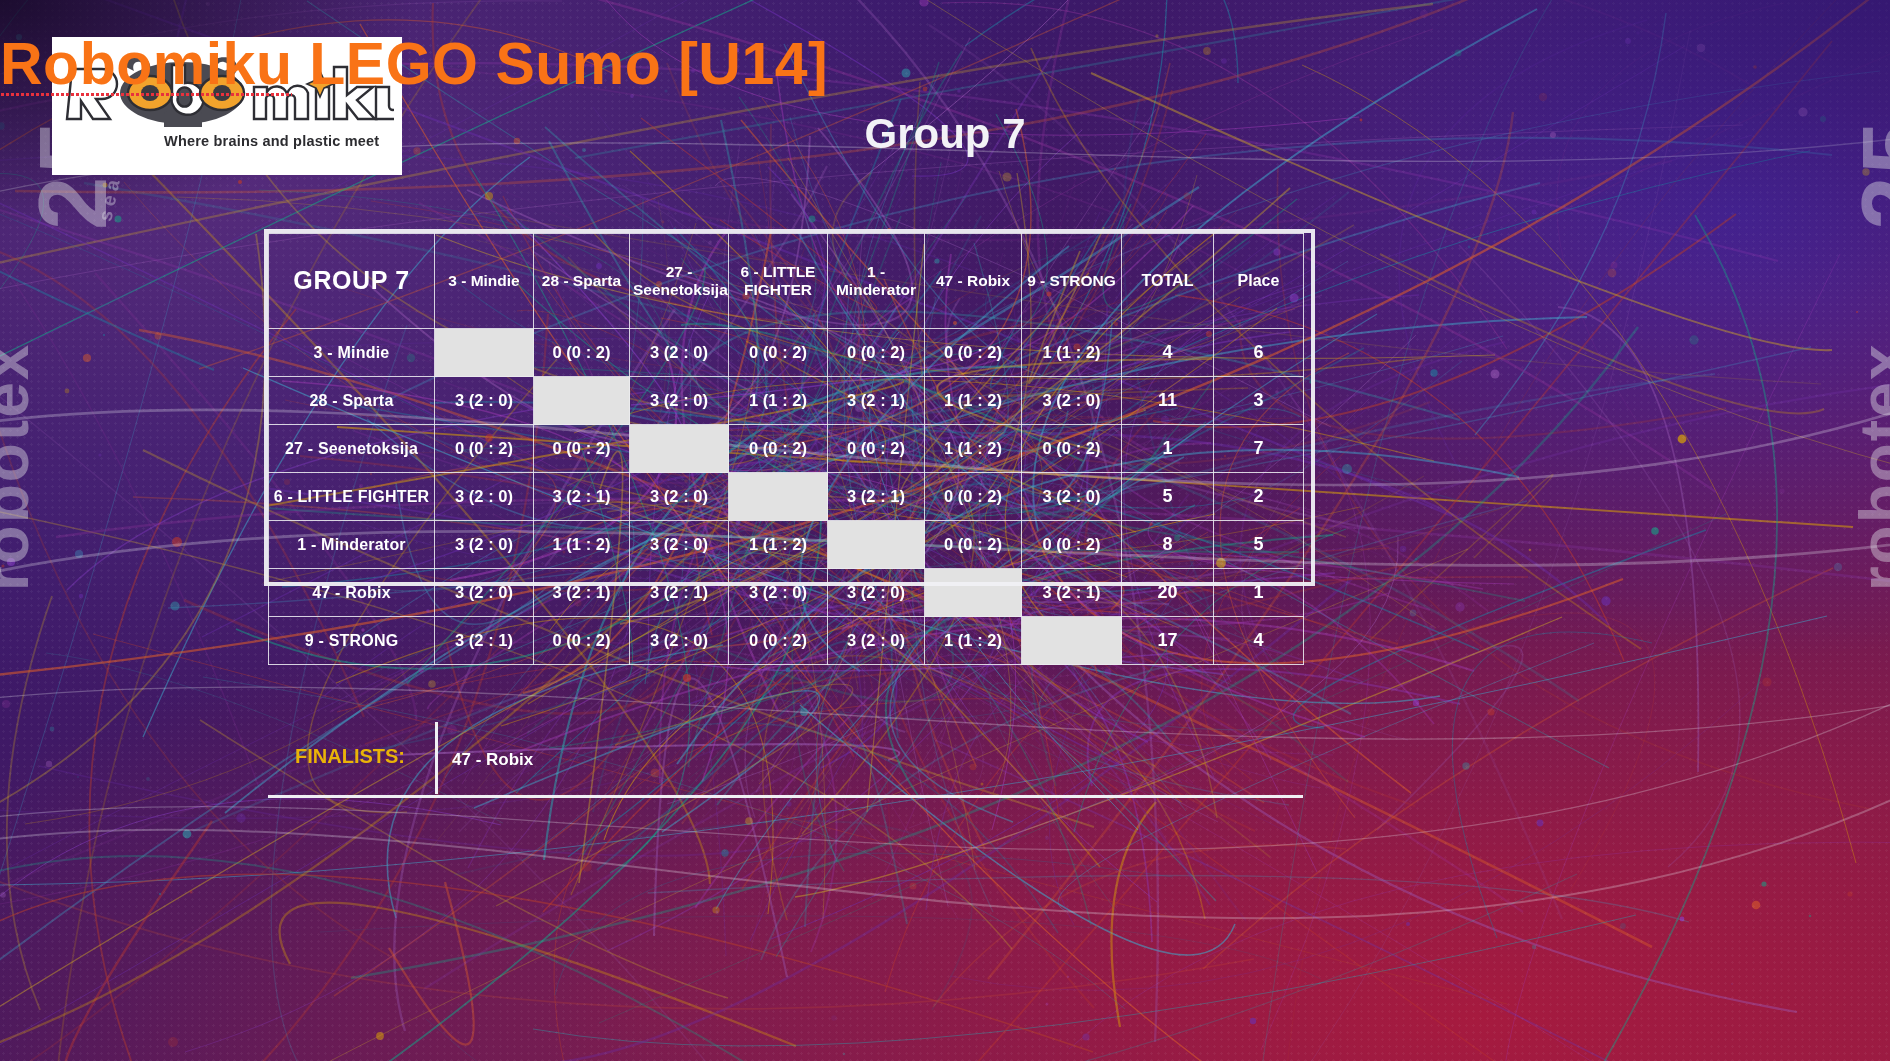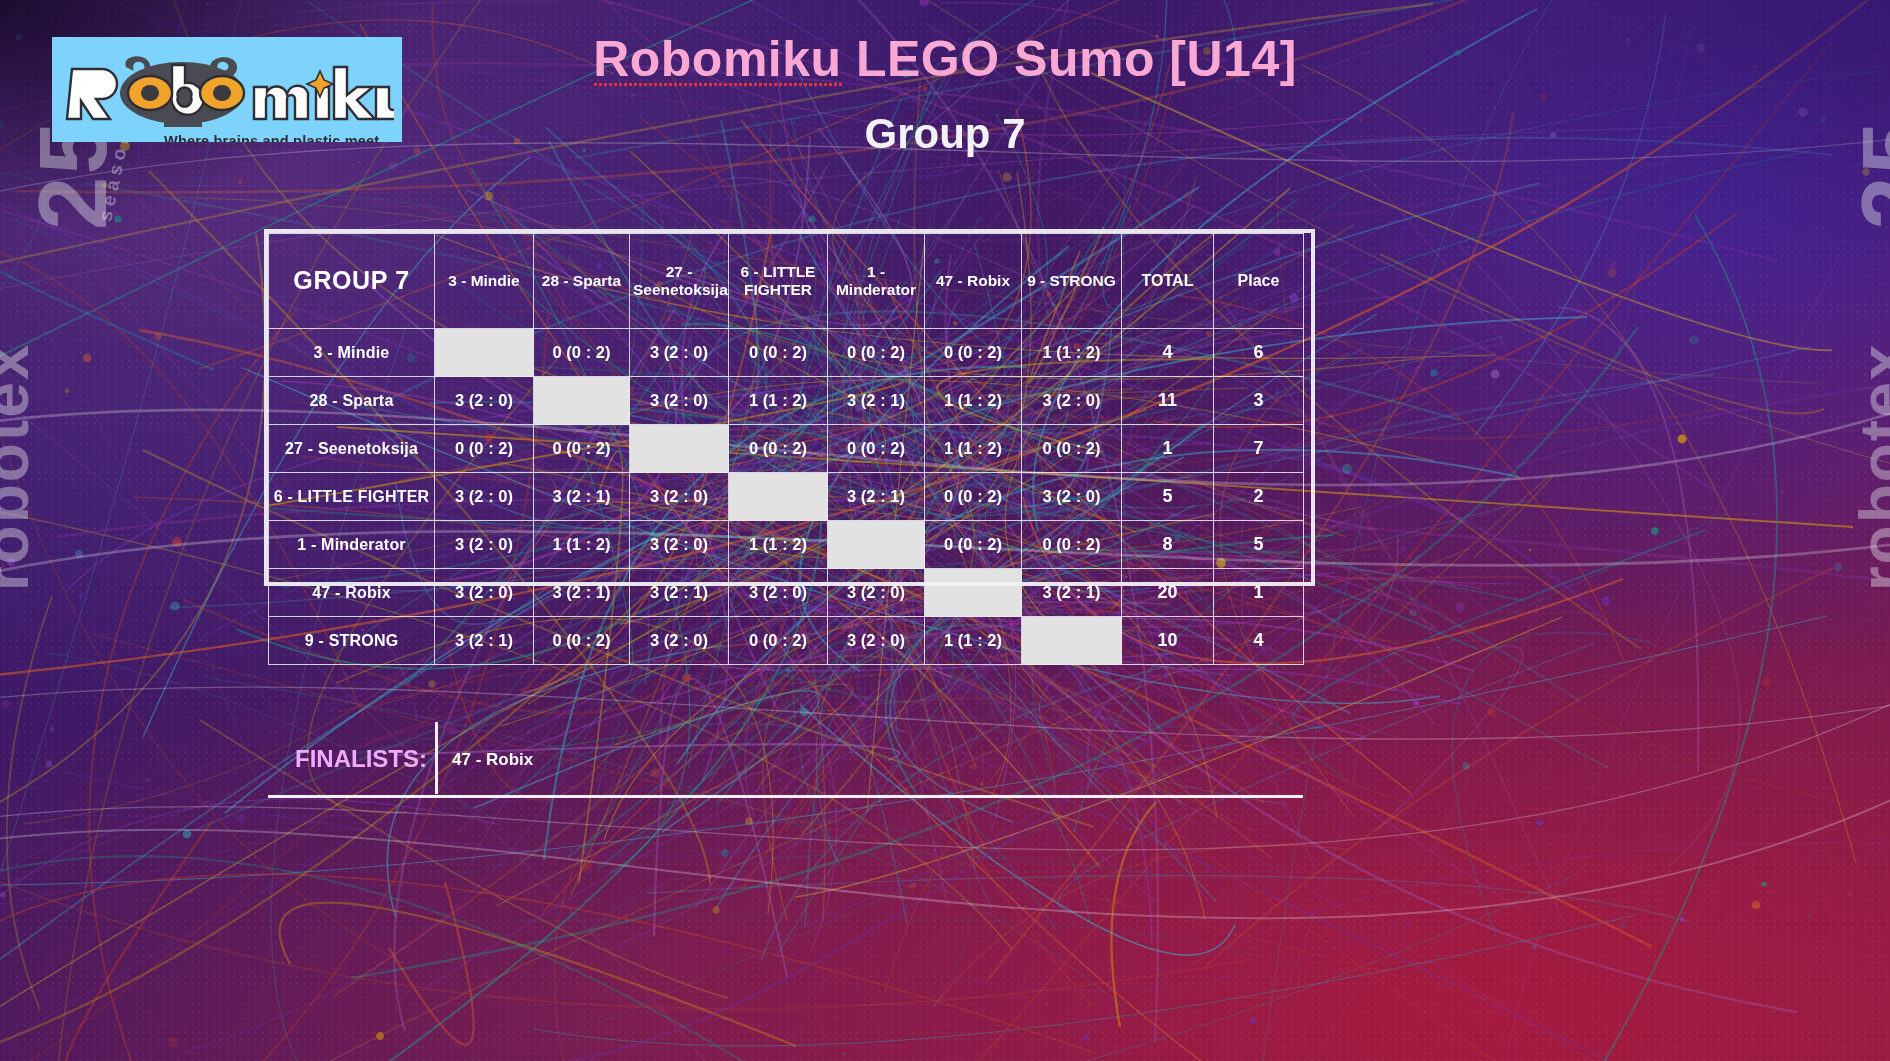--- a/index.html
+++ b/index.html
@@ -30,28 +30,28 @@
   .wm{position:absolute;color:rgba(226,226,232,.42);font-weight:700;
       letter-spacing:2px;user-select:none;white-space:nowrap;}
   .wm-word{font-size:64px;}
   .wm-25{font-size:96px;font-weight:800;}
   .wm-season{font-size:19px;letter-spacing:5px;}
   .wm-left{left:-118px;top:430px;transform:rotate(-90deg);transform-origin:center;}
   .wm-right{right:-118px;top:430px;transform:rotate(-90deg);transform-origin:center;}
   .wm-num-left{left:18px;top:230px;transform:rotate(-90deg);transform-origin:left top;}
   .wm-num-right{right:-62px;top:230px;transform:rotate(-90deg);transform-origin:left top;}
   
-  #logo{position:absolute;left:52px;top:37px;width:350px;height:105px;
-    background:#7dd3fc;overflow:hidden;}
+  #logo{position:absolute;left:52px;top:37px;width:350px;height:138px;
+    background:#ffffff;overflow:hidden;}
   .logo-main{position:absolute;left:12px;top:16px;width:330px;height:74px;}
   .logo-tag{position:absolute;left:112px;top:96px;font-size:14.5px;font-weight:700;
     color:#2c2c30;letter-spacing:.2px;font-family:"Liberation Sans",sans-serif;}
   
-  #title{position:absolute;left:0;right:0;top:30px;text-align:center;
-    font-size:50px;font-weight:700;color:#f9a8d4;letter-spacing:.5px;}
+  #title{position:absolute;left:0;right:0;top:30px;
+    font-size:59px;font-weight:700;color:#f97316;letter-spacing:.5px;}
   .sp{position:relative;display:inline-block;}
   .sp::after{content:"";position:absolute;left:0;right:0;bottom:2px;height:4px;
     background-image:radial-gradient(circle,#e8313d 1.5px,transparent 1.8px);
     background-size:5px 5px;background-repeat:repeat-x;}
   #subtitle{position:absolute;left:0;right:0;top:110px;text-align:center;
     font-size:42px;font-weight:700;color:#f2f2f6;}
   
   #tablewrap{position:absolute;left:268px;top:233px;width:1035px;}
   table{border-collapse:collapse;width:1035px;table-layout:fixed;}
   td,th{border:1.5px solid rgba(236,236,240,.88);color:#fff;text-align:center;
@@ -62,21 +62,21 @@
   tbody td{height:47px;font-size:16.5px;}
   tbody td.rowhead{font-size:16px;letter-spacing:.2px;}
   tbody td.tot,tbody td.plc{font-size:18px;}
   td.blank{background:#e2e2e2;border-color:rgba(236,236,240,.9);}
   col.c0{width:166px;} col.c1{width:99px;} col.c2{width:96px;}
   col.c3{width:99px;} col.c4{width:99px;} col.c5{width:97px;}
   col.c6{width:97px;} col.c7{width:100px;} col.c8{width:92px;} col.c9{width:90px;}
   .tbl-outer{position:absolute;left:-4px;top:-4px;width:1043px;height:349px;
     border:4px solid rgba(240,240,244,.95);pointer-events:none;}
   
-  #finalists{position:absolute;left:295px;top:745px;font-size:24px;font-weight:700;color:#f0abfc;}
+  #finalists{position:absolute;left:295px;top:745px;font-size:20px;font-weight:700;color:#eab308;}
   #fin-div{position:absolute;left:435px;top:722px;width:3px;height:72px;background:#f0f0f4;}
   #fin-name{position:absolute;left:452px;top:750px;font-size:17px;font-weight:700;color:#fff;}
   #fin-rule{position:absolute;left:268px;top:795px;width:1035px;height:3px;background:#f0f0f4;}
 </style>
 </head>
 <body>
 
 <div id="bg">
   <div class="bgfill"></div>
   <svg id="weave" viewBox="0 0 1890 1061" preserveAspectRatio="none">
@@ -923,21 +923,21 @@
         </tr>
         <tr>
           <td class="rowhead">9 - STRONG</td>
           <td>3  (2 : 1)</td>
           <td>0  (0 : 2)</td>
           <td>3  (2 : 0)</td>
           <td>0  (0 : 2)</td>
           <td>3  (2 : 0)</td>
           <td>1  (1 : 2)</td>
           <td class="blank"></td>
-          <td class="tot">10</td>
+          <td class="tot">17</td>
           <td class="plc">4</td>
         </tr>
       </tbody>
   </table>
 </div>
 
 <div id="finalists">FINALISTS:</div>
 <div id="fin-div"></div>
 <div id="fin-name">47 - Robix</div>
 <div id="fin-rule"></div>

